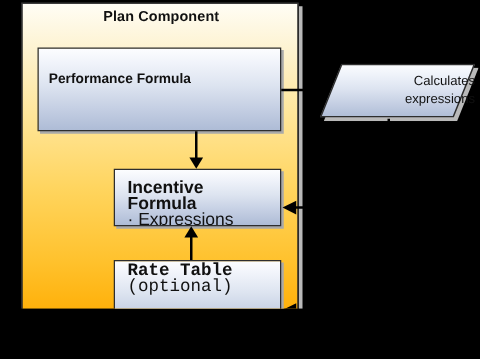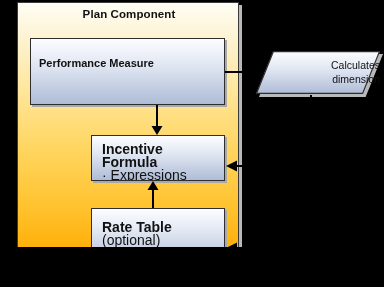--- a/index.html
+++ b/index.html
@@ -98,21 +98,22 @@
     top: 7px;
   }
 
   #node-rate-table {
     left: 91px;
     top: 208px;
     width: 134px;
     height: 58px;
   }
   #node-rate-table .node-text {
-    top: 12px;
+    top: 2px;
+    font-family: Liberation Mono, monospace;
   }
   .indent {
     padding-left: 28px;
     display: block;
   }
   .bullet-line {
     display: block;
     padding-left: 2px;
   }
 
@@ -179,21 +180,21 @@
 <body>
 
 <div id="canvas">
 
   <div id="plan-component">
     <div id="plan-title">Plan Component</div>
   </div>
 
   <div class="node" id="node-performance-measure">
     <div class="node-text">
-      <span class="ttl">Performance Measure</span>
+      <span class="ttl">Performance Formula</span>
     </div>
   </div>
 
   <div class="node" id="node-incentive-formula">
     <div class="node-text">
       <span class="ttl bullet-line">Incentive Formula</span>
       <span class="sub bullet-line">· Expressions</span>
     </div>
   </div>
 
@@ -204,21 +205,21 @@
   </div>
 
   <div id="node-calculates-attainment">
     <div class="para-shadow"></div>
     <div class="para-shape"></div>
     <svg class="para-border" viewBox="0 0 124 43">
       <polygon points="17.4,0.6 123.4,0.6 106.6,42.4 0.6,42.4" fill="none" stroke="#2e2e2e" stroke-width="1.2"></polygon>
     </svg>
     <div id="para-label">
       <span>Calculates</span><br>
-      <span>dimension</span>
+      <span>expressions</span>
     </div>
   </div>
 
   <svg id="connectors" viewBox="0 0 384 287">
     <g stroke="#000000" stroke-width="2" fill="#000000">
 
       <g>
         <line x1="225" y1="72" x2="247" y2="72"></line>
         <polygon points="247,66.5 258,72 247,77.5" stroke="none"></polygon>
       </g>

